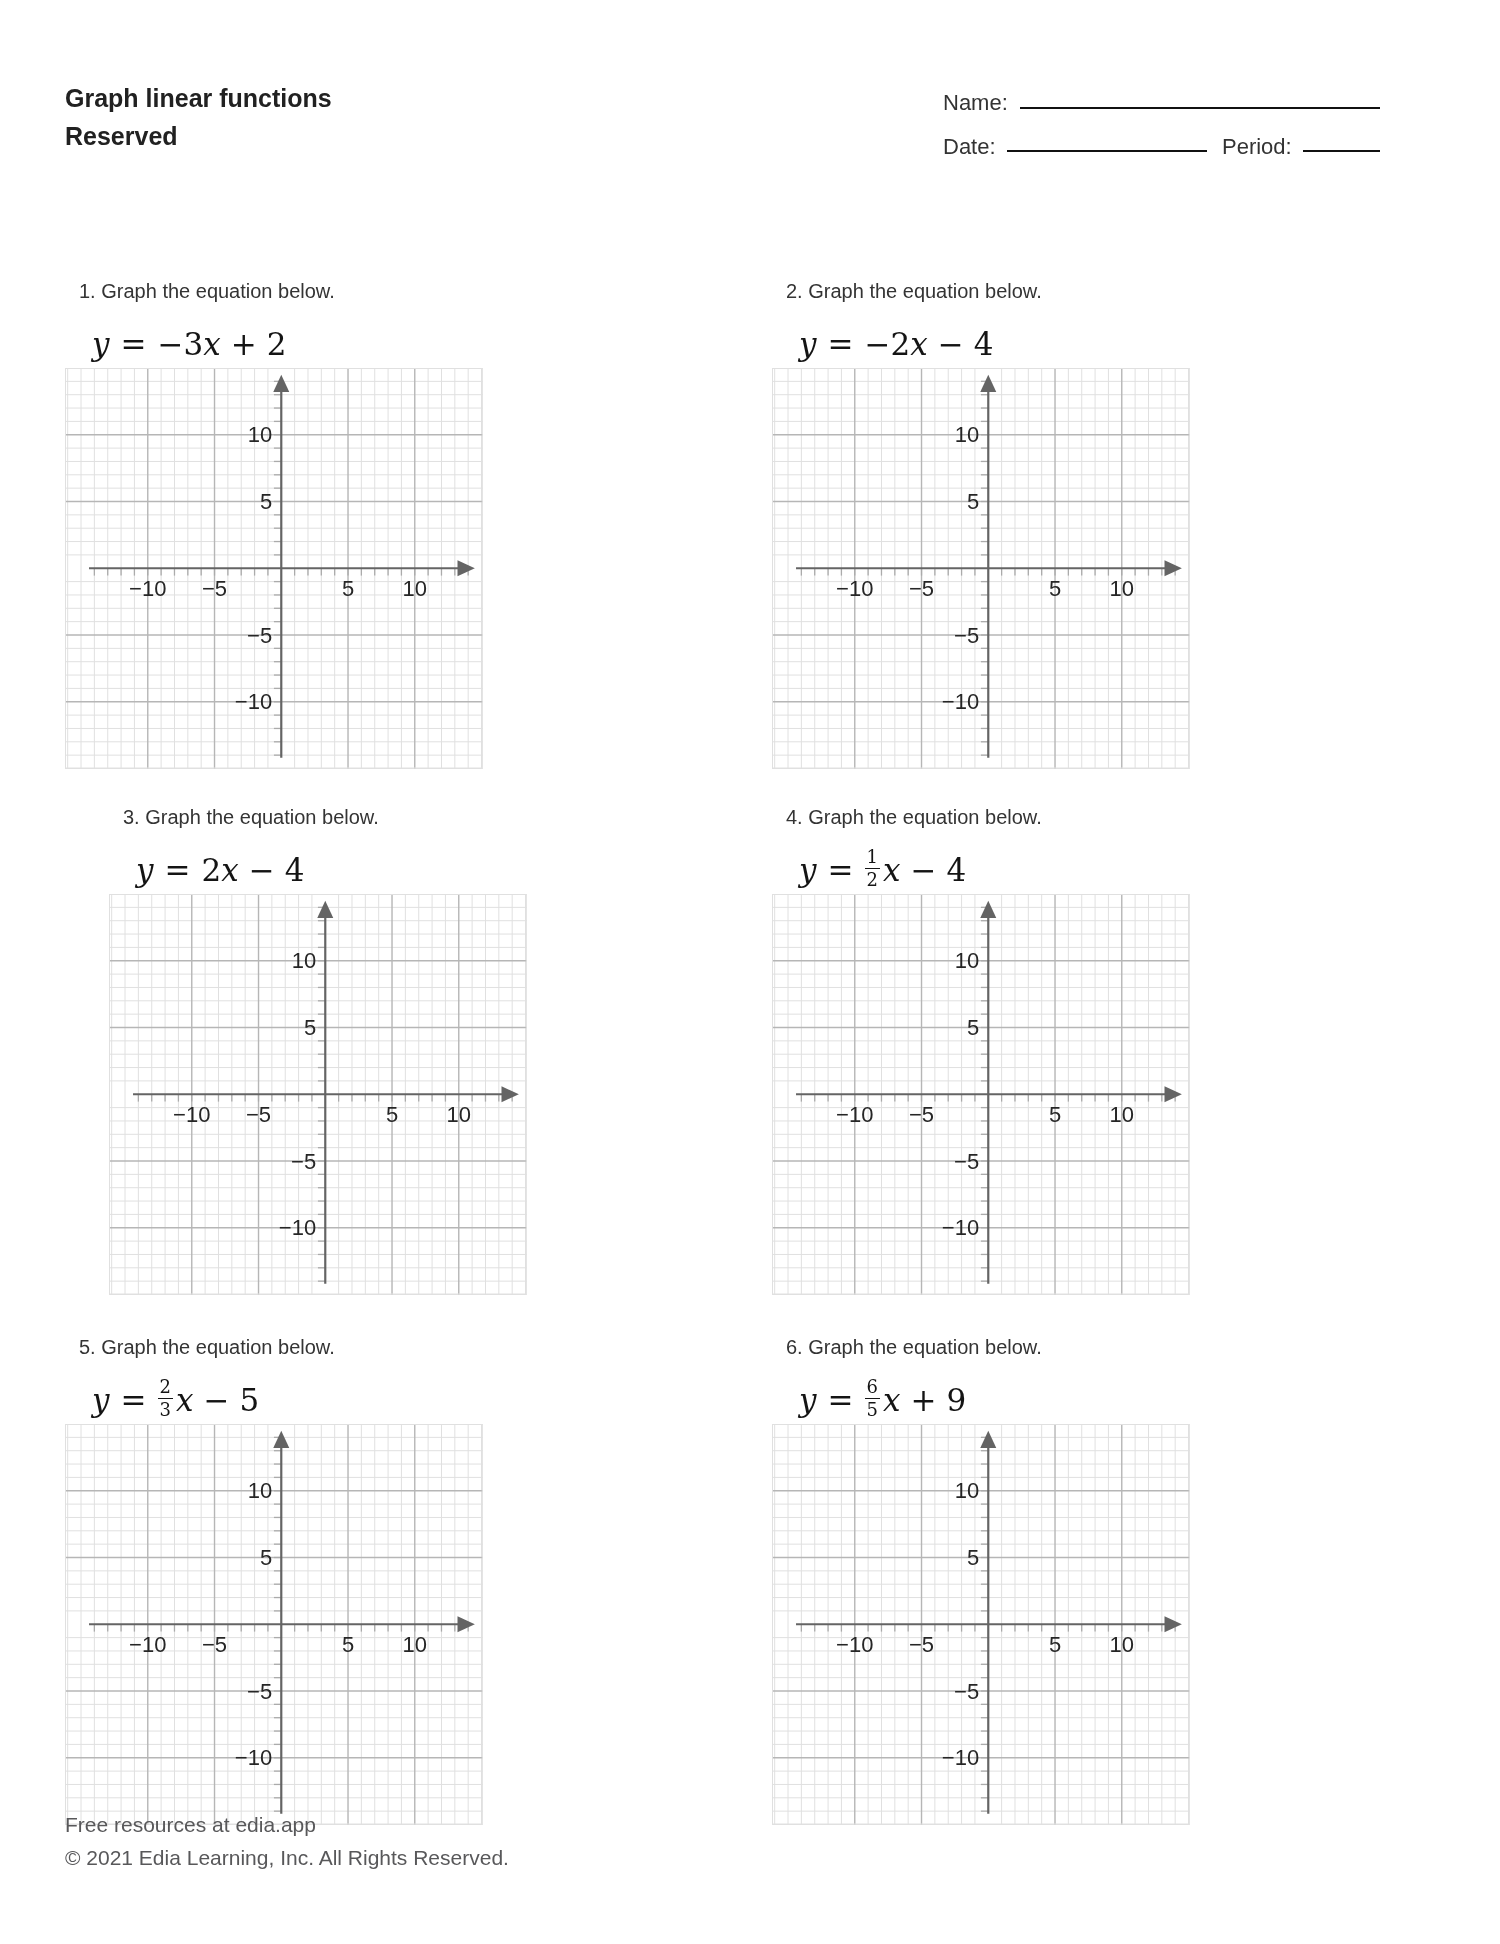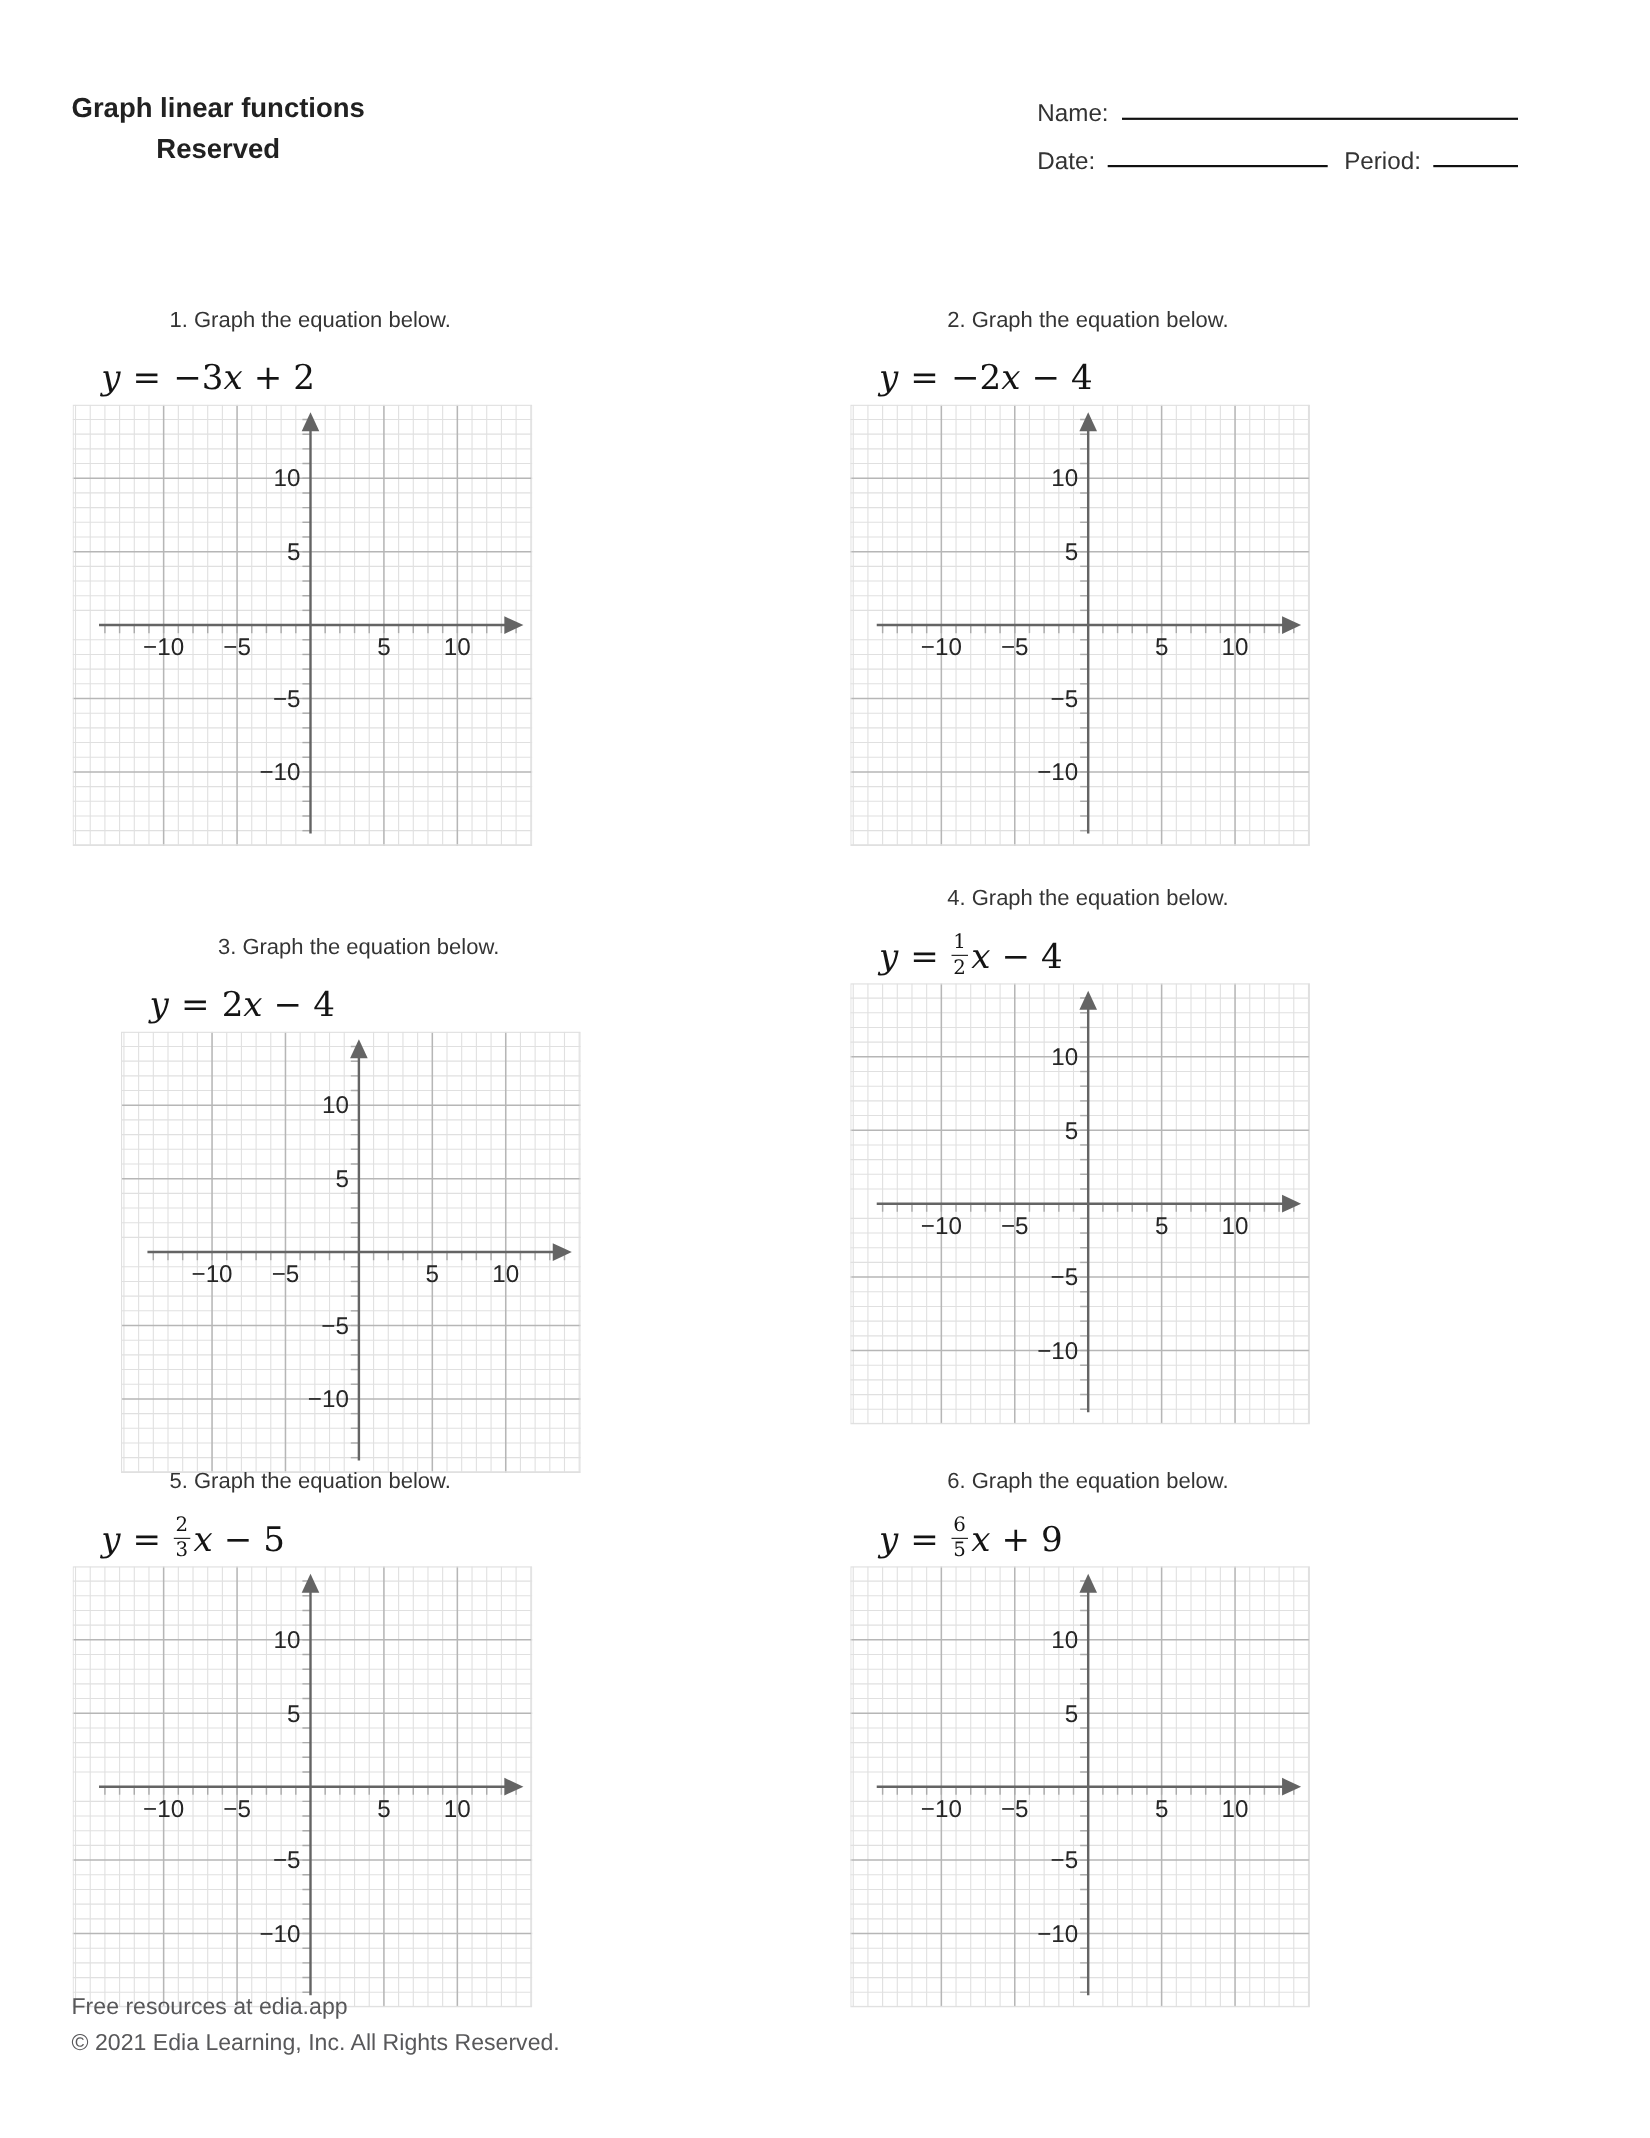--- a/index.html
+++ b/index.html
@@ -1,18 +1,18 @@
 <!DOCTYPE html>
 <html><head>
 <meta charset="utf-8">
 <style>
   html,body{margin:0;padding:0;background:#fff;}
   #page{
     position:relative;width:1380px;height:1944px;background:#ffffff;
-    font-family:"Liberation Sans",sans-serif;color:#2e2e2e;overflow:hidden;text-align:center;
+    font-family:"Liberation Sans",sans-serif;color:#2e2e2e;overflow:hidden;
   }
   
   #title-block{position:absolute;left:65px;top:79px;font-size:25px;font-weight:bold;
     line-height:38px;color:#212121;}
   .hdr-label{position:absolute;font-size:22px;color:#333;}
   .blank-line{position:absolute;height:0;border-bottom:2px solid #111;}
   
   .problem{position:absolute;width:420px;}
   .prob-heading{margin-left:14px;font-size:20px;line-height:30px;color:#343434;}
   .equation{margin-left:27px;margin-top:14px;height:48px;display:flex;align-items:center;
@@ -346,21 +346,21 @@
               <text x="149.51999999999998" y="227.6175" text-anchor="middle" font-family="&quot;Liberation Sans&quot;, sans-serif" font-size="22" fill="#262626">−5</text>
               <text x="283.02" y="227.6175" text-anchor="middle" font-family="&quot;Liberation Sans&quot;, sans-serif" font-size="22" fill="#262626">5</text>
               <text x="349.77" y="227.6175" text-anchor="middle" font-family="&quot;Liberation Sans&quot;, sans-serif" font-size="22" fill="#262626">10</text>
               <text x="207.19199999999998" y="74.25" text-anchor="end" font-family="&quot;Liberation Sans&quot;, sans-serif" font-size="22" fill="#262626">10</text>
               <text x="207.19199999999998" y="141" text-anchor="end" font-family="&quot;Liberation Sans&quot;, sans-serif" font-size="22" fill="#262626">5</text>
               <text x="207.19199999999998" y="274.5" text-anchor="end" font-family="&quot;Liberation Sans&quot;, sans-serif" font-size="22" fill="#262626">−5</text>
               <text x="207.19199999999998" y="341.25" text-anchor="end" font-family="&quot;Liberation Sans&quot;, sans-serif" font-size="22" fill="#262626">−10</text>
             </g>
           </svg></div>
       </div>
-      <div class="problem" style="left: 65px; top: 846px; padding-left: 44px;">
+      <div class="problem" style="left: 65px; top: 802px; padding-left: 44px;">
         <div class="prob-heading"><span>3.</span><span>&nbsp;</span><span>Graph the equation below.</span></div>
         <div class="equation">
           <span class="eq-var">y</span>
           <span class="eq-rel">=</span>
           <span class="eq-num">2</span>
           <span class="eq-var">x</span>
           <span class="eq-op">−</span>
           <span class="eq-num">4</span>
         </div>
         <div class="grid-wrap"><svg width="417.9" height="400.5">

